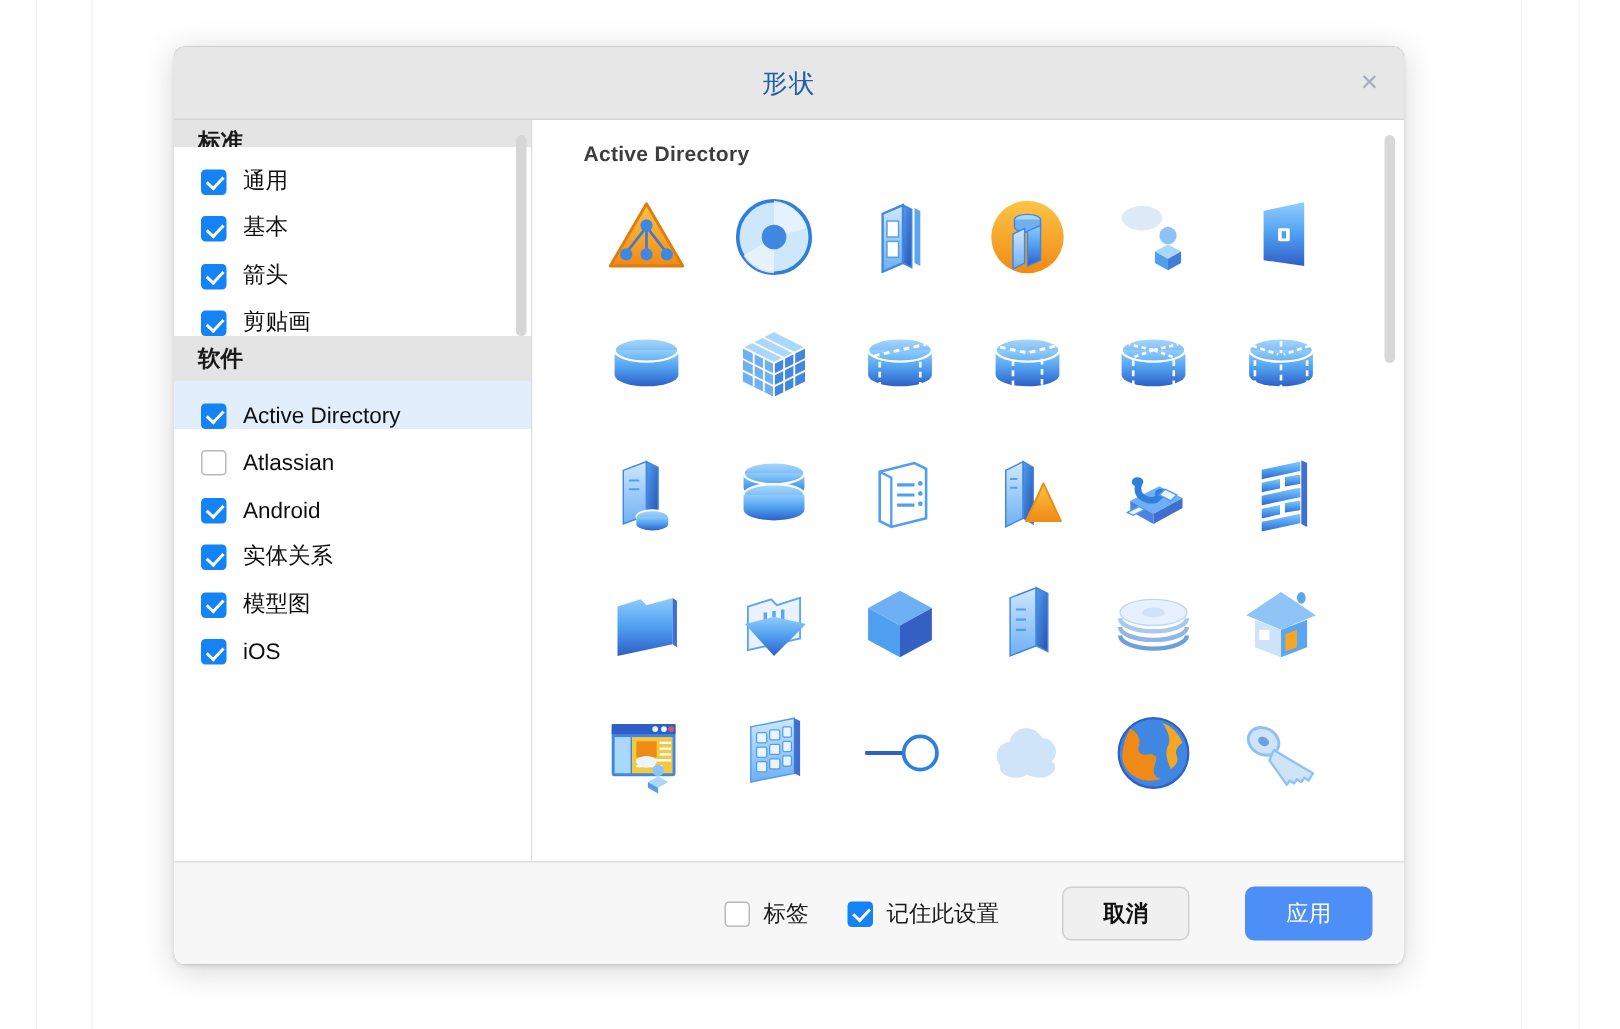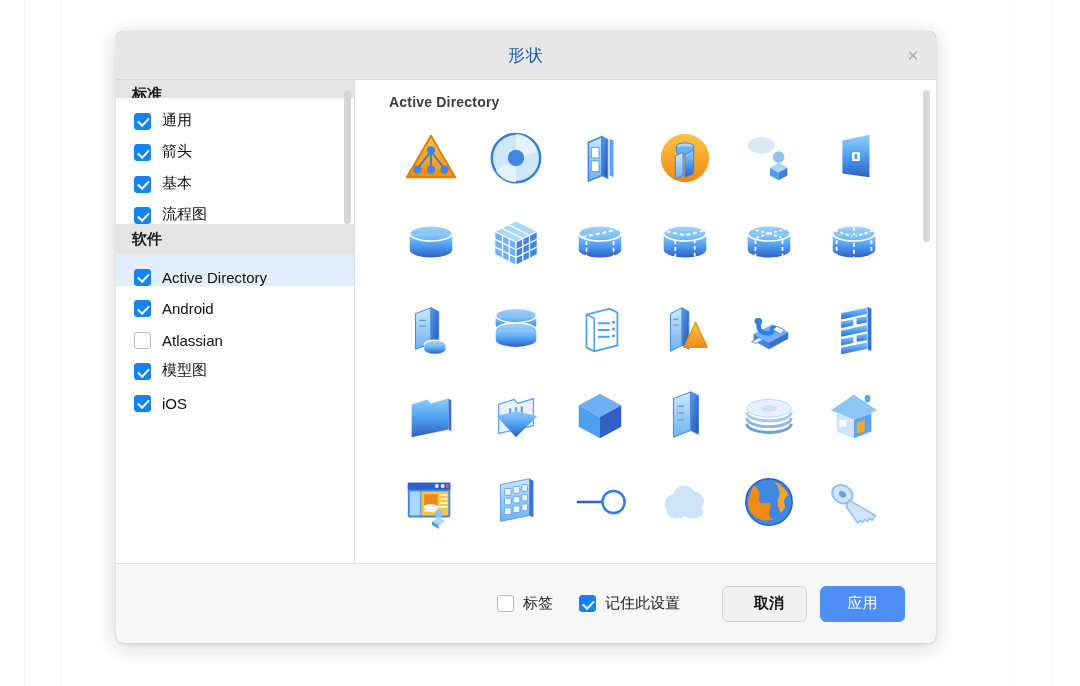--- a/index.html
+++ b/index.html
@@ -184,27 +184,27 @@
   }
   .shapes-scroll-thumb {
     position: absolute; right: 2px;
     width: 7px; border-radius: 4px;
     background: #d8d8d8;
   }
 
   
   .footer {
     flex: 0 0 auto;
-    height: 80px;
+    height: 69px;
     background: #f7f7f7;
     border-top: 1px solid #e0e0e0;
     display: flex;
     align-items: center;
     justify-content: flex-end;
-    padding-right: 31px;
+    padding-right: 21px;
     gap: 0;
   }
   .foot-check {
     display: flex; align-items: center;
     font-size: 15px; color: #1a1a1a;
     cursor: pointer;
     margin-right: 26px;
   }
   .foot-check .cbox { margin-right: 9px; }
   .btn {
@@ -216,26 +216,26 @@
     cursor: pointer;
     font-family: "Liberation Sans", sans-serif;
   }
   .btn-cancel {
     background: #f0f0f0;
     border: 1px solid #cfcfcf;
     color: #111111;
     font-weight: bold;
     margin-right: 13px;
     margin-left: 16px;
-    text-align: right;
   }
   .btn-apply {
     background: #4e8ef7;
     border: 1px solid #4e8ef7;
     color: #ffffff;
+    margin-left: 24px;
   }
 </style>
 </head>
 <body>
 
 <div class="bg-guides"></div>
 
 <div class="dialog">
 
   <div class="titlebar">
@@ -249,44 +249,48 @@
       <div class="sidebar-scroll" id="sidebar-list">
           <div class="group-header clipped">
             <span>标准</span>
           </div>
           <div class="item">
             <span class="cbox checked"></span>
             <span class="item-label">通用</span>
           </div>
           <div class="item">
             <span class="cbox checked"></span>
+            <span class="item-label">基本</span>
+          </div>
+          <div class="item">
+            <span class="cbox checked"></span>
             <span class="item-label">箭头</span>
           </div>
           <div class="item">
             <span class="cbox checked"></span>
-            <span class="item-label">基本</span>
-          </div>
-          <div class="item">
-            <span class="cbox checked"></span>
-            <span class="item-label">流程图</span>
+            <span class="item-label">剪贴画</span>
           </div>
           <div class="group-header">
             <span>软件</span>
           </div>
           <div class="item selected">
             <span class="cbox checked"></span>
             <span class="item-label">Active Directory</span>
           </div>
           <div class="item">
+            <span class="cbox"></span>
+            <span class="item-label">Atlassian</span>
+          </div>
+          <div class="item">
             <span class="cbox checked"></span>
             <span class="item-label">Android</span>
           </div>
           <div class="item">
-            <span class="cbox"></span>
-            <span class="item-label">Atlassian</span>
+            <span class="cbox checked"></span>
+            <span class="item-label">实体关系</span>
           </div>
           <div class="item">
             <span class="cbox checked"></span>
             <span class="item-label">模型图</span>
           </div>
           <div class="item">
             <span class="cbox checked"></span>
             <span class="item-label">iOS</span>
           </div>
         </div>

